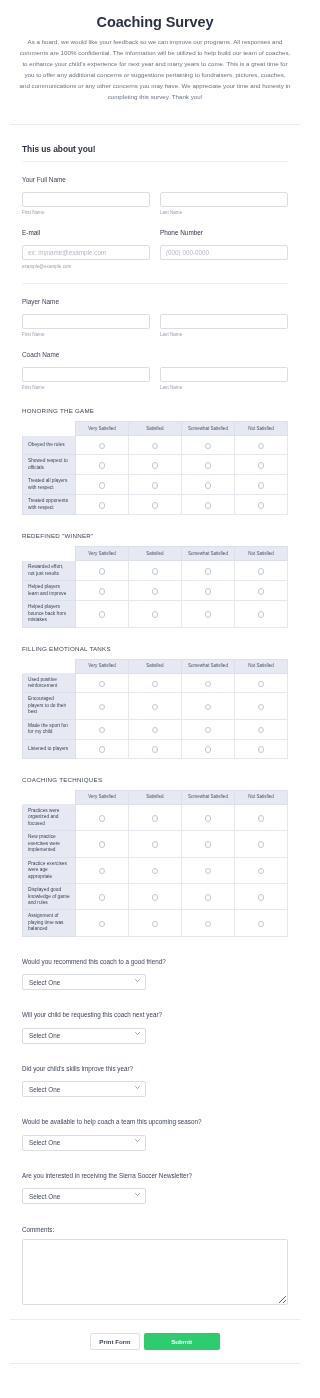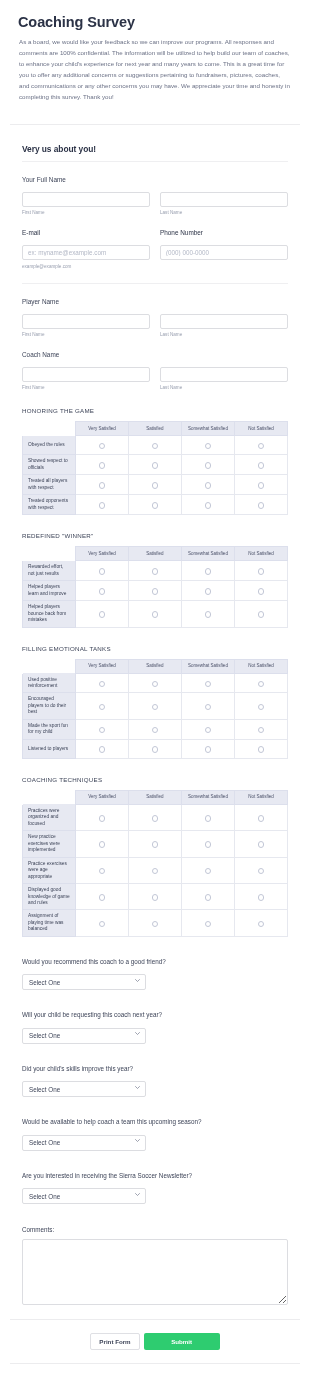--- a/index.html
+++ b/index.html
@@ -12,21 +12,21 @@
     min-height: 1398px;
     font-family: "Liberation Sans", sans-serif;
     color: #2c3345;
     -webkit-font-smoothing: antialiased;
   }
   .page { width: 310px; position: relative; }
 
   
   .form-header {
     padding: 14px 18px 12px 18px;
-    text-align: left;
+    text-align: center;
   }
   .form-title {
     font-size: 14.5px;
     font-weight: bold;
     color: #2b3246;
     letter-spacing: -0.1px;
     margin: 0 0 6px 0;
     line-height: 1.2;
   }
   .form-subtitle {
@@ -266,21 +266,21 @@
 <div class="page">
 
   <div class="form-header">
     <h1 class="form-title">Coaching Survey</h1>
     <p class="form-subtitle">As a board, we would like your feedback so we can improve our programs. All responses and comments are 100% confidential. The information will be utilized to help build our team of coaches, to enhance your child's experience for next year and many years to come. This is a great time for you to offer any additional concerns or suggestions pertaining to fundraisers, pictures, coaches, and communications or any other concerns you may have. We appreciate your time and honesty in completing this survey. Thank you!</p>
   </div>
   <div class="hdr-rule"></div>
 
   <div class="content">
 
-    <div class="section-heading">Very us about you!</div>
+    <div class="section-heading">This us about you!</div>
     <div class="section-rule"></div>
 
     <div class="fieldblock">
       <span class="field-label">Your Full Name</span>
       <div class="row2">
         <div class="col">
           <input class="txt" type="text" value="" style="">
           <span class="sub-label">First Name</span>
         </div>
         <div class="col">

